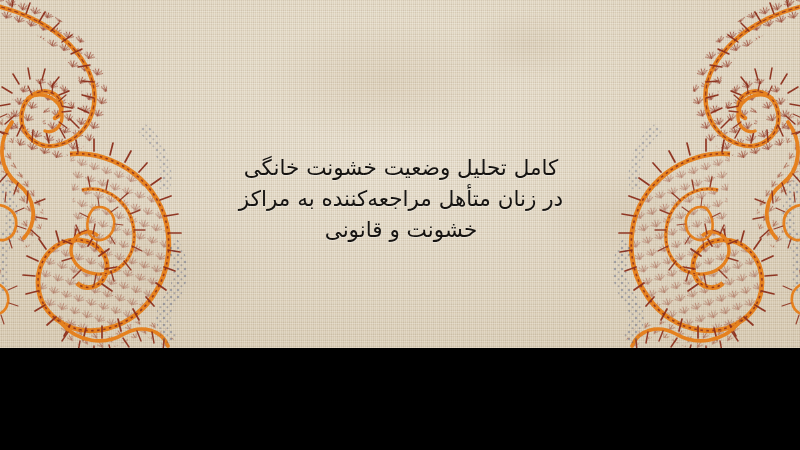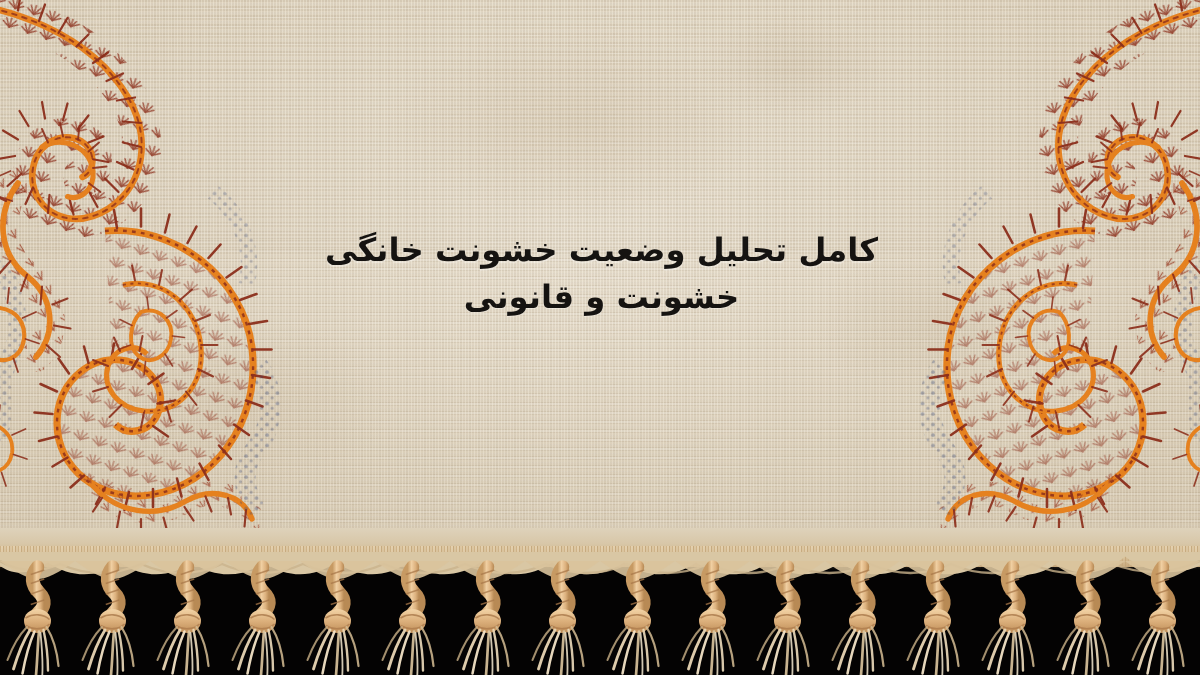--- a/index.html
+++ b/index.html
@@ -3,23 +3,22 @@
 <meta charset="utf-8">
 <title>Persian Textile Title Slide</title>
 <style>
   html,body{margin:0;padding:0;}
   body{
     width:800px;height:450px;overflow:hidden;
     background:#000;
     font-family:"DejaVu Sans","Liberation Sans",sans-serif;
   }
   .slide{
-    position:relative;width:800px;height:450px;overflow:hidden;
+    position:relative;width:800px;height:348px;overflow:hidden;
     background:#737373;
-    font-weight:bold;
   }
 
   
   .backdrop{
     position:absolute;inset:0;
     background:#040303;
   }
 
   
   .cloth{
@@ -667,16 +666,17 @@
       <use href="#tassel" x="575" y="6"></use>
       <use href="#tassel" x="625" y="6"></use>
       <use href="#tassel" x="675" y="6"></use>
       <use href="#tassel" x="725" y="6"></use>
       <use href="#tassel" x="775" y="6"></use>
     </svg>
   </div>
 
   <div class="title-block">
     <span class="title-line">کامل تحلیل وضعیت خشونت خانگی</span>
+    <span class="title-line">در زنان متأهل مراجعه‌کننده به مراکز</span>
     <span class="title-line">خشونت و قانونی</span>
   </div>
 
 </div>
 
 </body></html>

